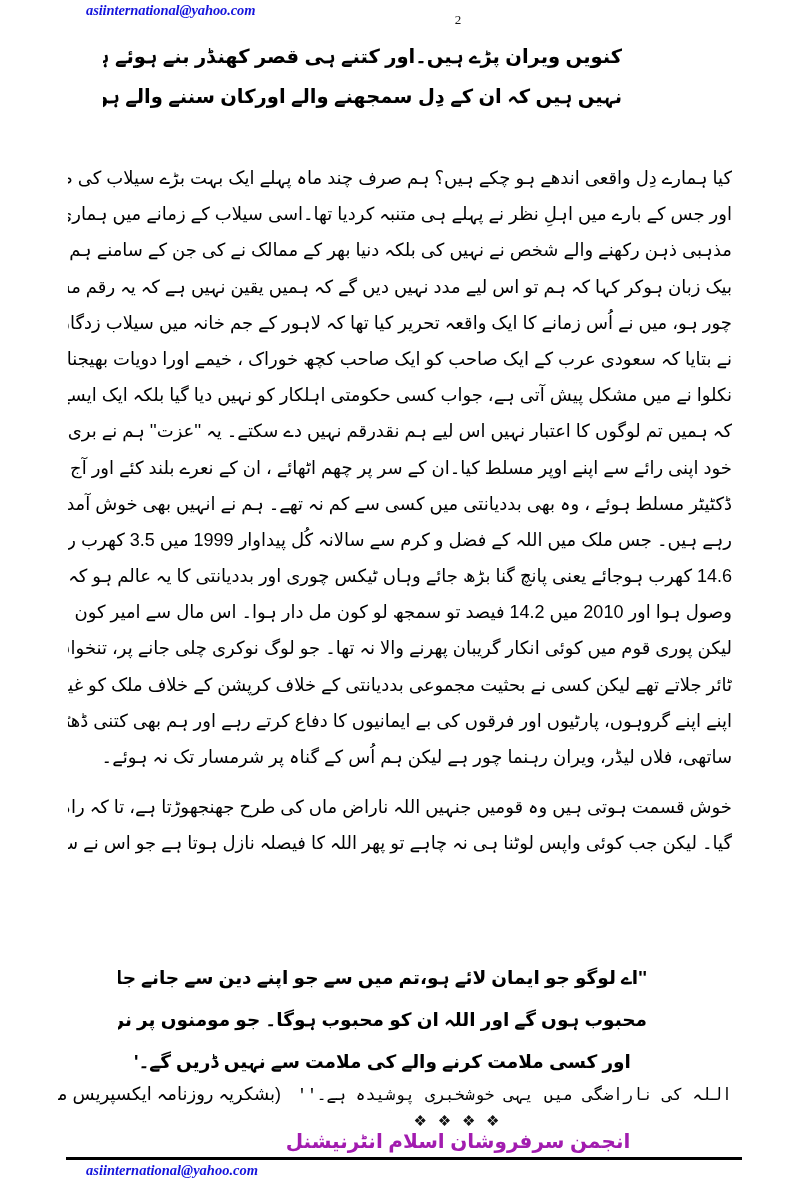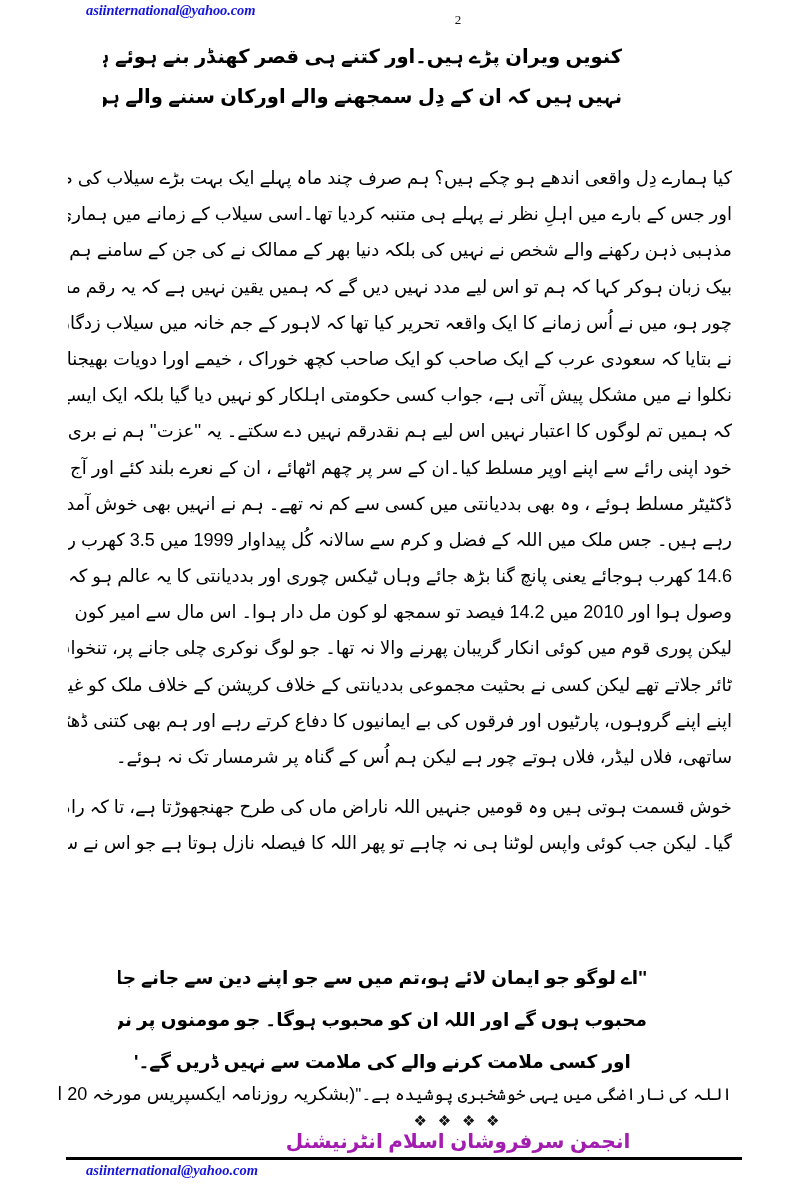--- a/index.html
+++ b/index.html
@@ -135,22 +135,23 @@
     right: 10px;
     left: 10px;
     height: 30px;
     direction: rtl;
     font-size: 16.5px;
     display: flex;
     justify-content: space-between;
     align-items: baseline;
   }
   .closing-sentence {
-    font-family: Liberation Sans, sans-serif;
-    white-space: nowrap;
+    font-family: Liberation Mono, monospace;
+    white-space: nowrap;
+    padding-left: 16px;
   }
   .citation {
     font-family: "Liberation Sans", "DejaVu Sans", sans-serif;
     white-space: nowrap;
     font-size: 18px;
   }
 
   
   .ornaments {
     position: absolute;
@@ -247,21 +248,21 @@
     <span class="ln">نکلوا نے میں مشکل پیش آتی ہے، جواب کسی حکومتی اہلکار کو نہیں دیا گیا بلکہ ایک ایسے شخص کو ملا جس کی  ''ایمانداری''مسلم تھی۔ جواب یہ تھا</span>
     <span class="ln">کہ ہمیں تم لوگوں کا اعتبار نہیں اس لیے ہم نقدرقم نہیں دے سکتے۔ یہ   ''عزت''  ہم نے بری محنت سے کمائی ہے۔ ہم نے بددیانتوں کو</span>
     <span class="ln">خود اپنی رائے سے اپنے اوپر مسلط کیا۔ان کے سر پر چھم اٹھائے ، ان کے نعرے بلند کئے اور آج بھی کرتے چلے آ رہے ہیں۔ ہم پر آمر اور</span>
     <span class="ln">ڈکٹیٹر مسلط ہوئے ، وہ بھی بددیانتی میں کسی سے کم نہ تھے۔ ہم نے انہیں بھی خوش آمدید کہا۔ان کے گن گائے اور آج بھی گاتے چلے جا</span>
     <span class="ln">رہے ہیں۔ جس ملک میں اللہ کے فضل و کرم سے سالانہ کُل پیداوار 1999 میں 3.5 کھرب روپے ہو  ......  اور بڑھ کر 2010 میں</span>
     <span class="ln">14.6 کھرب ہوجائے یعنی پانچ گنا بڑھ جائے وہاں ٹیکس چوری اور بددیانتی کا یہ عالم ہو کہ 1999 میں کل پیداوار کا 13.3 فیصد ٹیکس</span>
     <span class="ln">وصول ہوا اور 2010 میں 14.2 فیصد تو سمجھ لو کون مل دار ہوا۔  اس مال سے امیر کون ہوئے ۔ سیاستدان، جرنیل، بیوروکریٹ اور تاجر۔</span>
     <span class="ln">لیکن پوری قوم میں کوئی انکار گریبان پھرنے والا نہ تھا۔ جو لوگ نوکری چلی جانے پر، تنخواہیں کم ہونے پر، گیس نہ ملنے پر احتجاج کرتے تھے</span>
     <span class="ln">ٹائر جلاتے تھے لیکن کسی نے بحثیت مجموعی بددیانتی کے خلاف کرپشن کے خلاف ملک کو غیروں کے ہاتھ بیچنے کے خلاف احتجاج نہ کیا بلکہ</span>
     <span class="ln">اپنے اپنے گروہوں،  پارٹیوں اور فرقوں کی بے ایمانیوں کا دفاع کرتے رہے اور ہم بھی کتنی ڈھٹائی کے ساتھ،  جانتے تھے کہ ہمارا فلاں</span>
-    <span class="ln ragged">ساتھی، فلاں لیڈر، فلاں ہوتے چور ہے لیکن ہم اُس کے گناہ پر شرمسار تک نہ ہوئے۔</span>
+    <span class="ln ragged">ساتھی، فلاں لیڈر، ویران رہنما چور ہے لیکن ہم اُس کے گناہ پر شرمسار تک نہ ہوئے۔</span>
     <span class="gap-line"></span>
     <span class="ln">خوش قسمت ہوتی ہیں وہ قومیں جنہیں اللہ ناراض ماں کی طرح جھنجھوڑتا ہے، تا کہ راہ راست پر آ جائیں ۔ ہمیں بار بار جھنجھوڑا</span>
     <span class="ln">گیا۔ لیکن جب کوئی واپس لوٹنا ہی نہ چاہے تو پھر اللہ کا فیصلہ نازل ہوتا ہے جو اس نے سورہ المائدہ کی 54ویں آیت میں فرمادیا:</span>
   </div>
 
   <div class="verse-block urdu">
     <span class="ln">''اے لوگو جو ایمان لائے ہو،تم میں سے جو اپنے دین سے جانے جائے تو اللہ بہت جلد ایسے لوگوں کو لائے گا جو اللہ کو</span>
     <span class="ln">محبوب ہوں گے اور اللہ ان کو محبوب ہوگا۔ جو مومنوں پر نرم اور کفار پر سخت ہوں گے ۔ جو اللہ کی راہ میں جہاد کریں گے</span>
     <span class="ln centered">اور کسی ملامت کرنے والے کی ملامت سے نہیں ڈریں گے۔'</span>
   </div>

